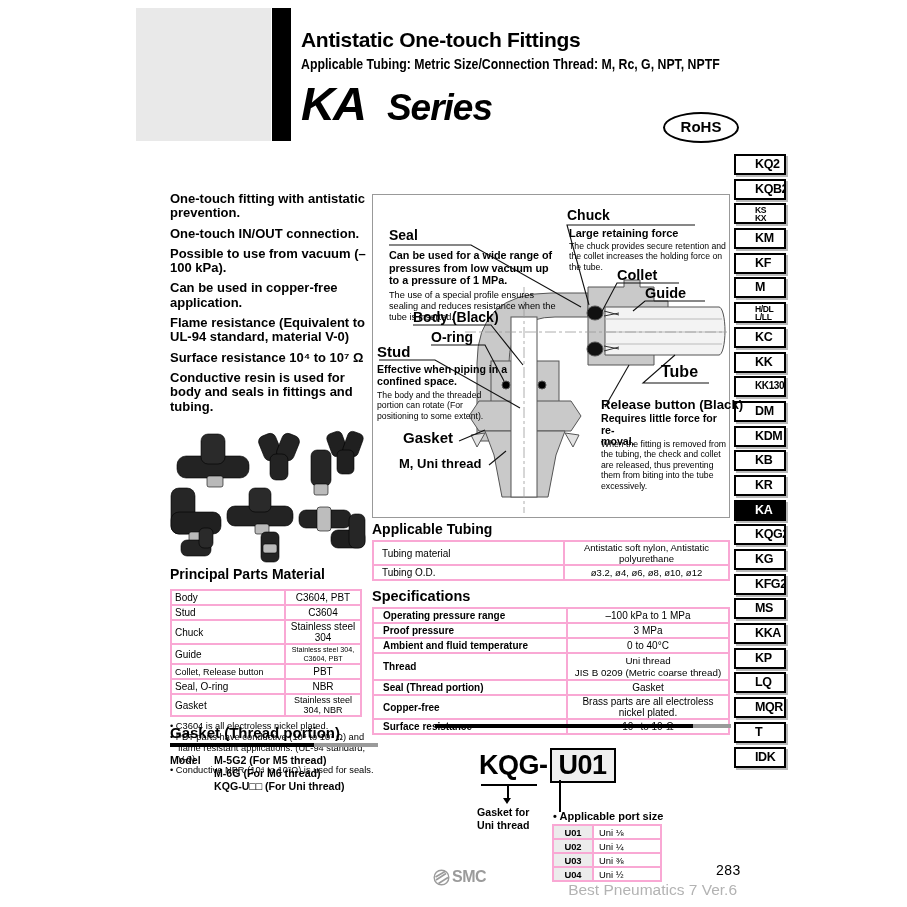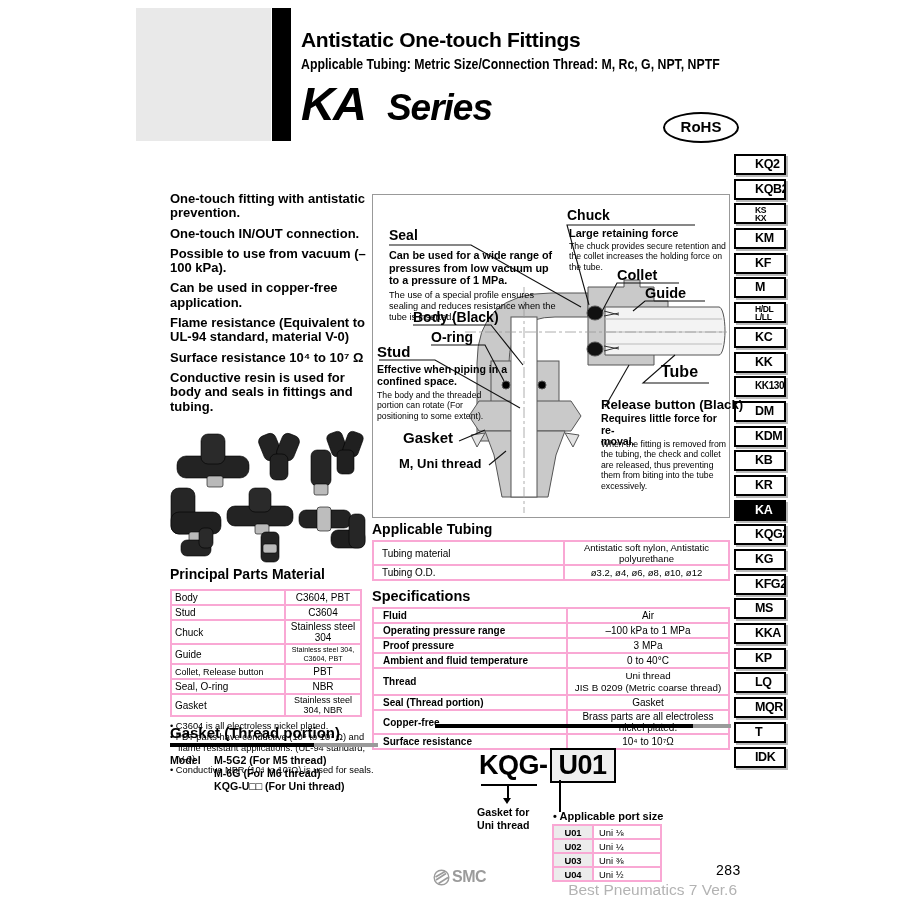--- a/index.html
+++ b/index.html
@@ -329,24 +329,20 @@
             <td class="val">ø3.2, ø4, ø6, ø8, ø10, ø12</td>
           </tr>
     </tbody>
       </table>
   </div>
 
   <div id="specs" class="abs">
     <div class="sec-h">Specifications</div>
     <table>
       <tbody>
-          <tr>
-            <td>Fluid</td>
-            <td class="val">Air</td>
-          </tr>
       <tr>
             <td>Operating pressure range</td>
             <td class="val">–100 kPa to 1 MPa</td>
           </tr>
       <tr>
             <td>Proof pressure</td>
             <td class="val">3 MPa</td>
           </tr>
       <tr>
             <td>Ambient and fluid temperature</td>

